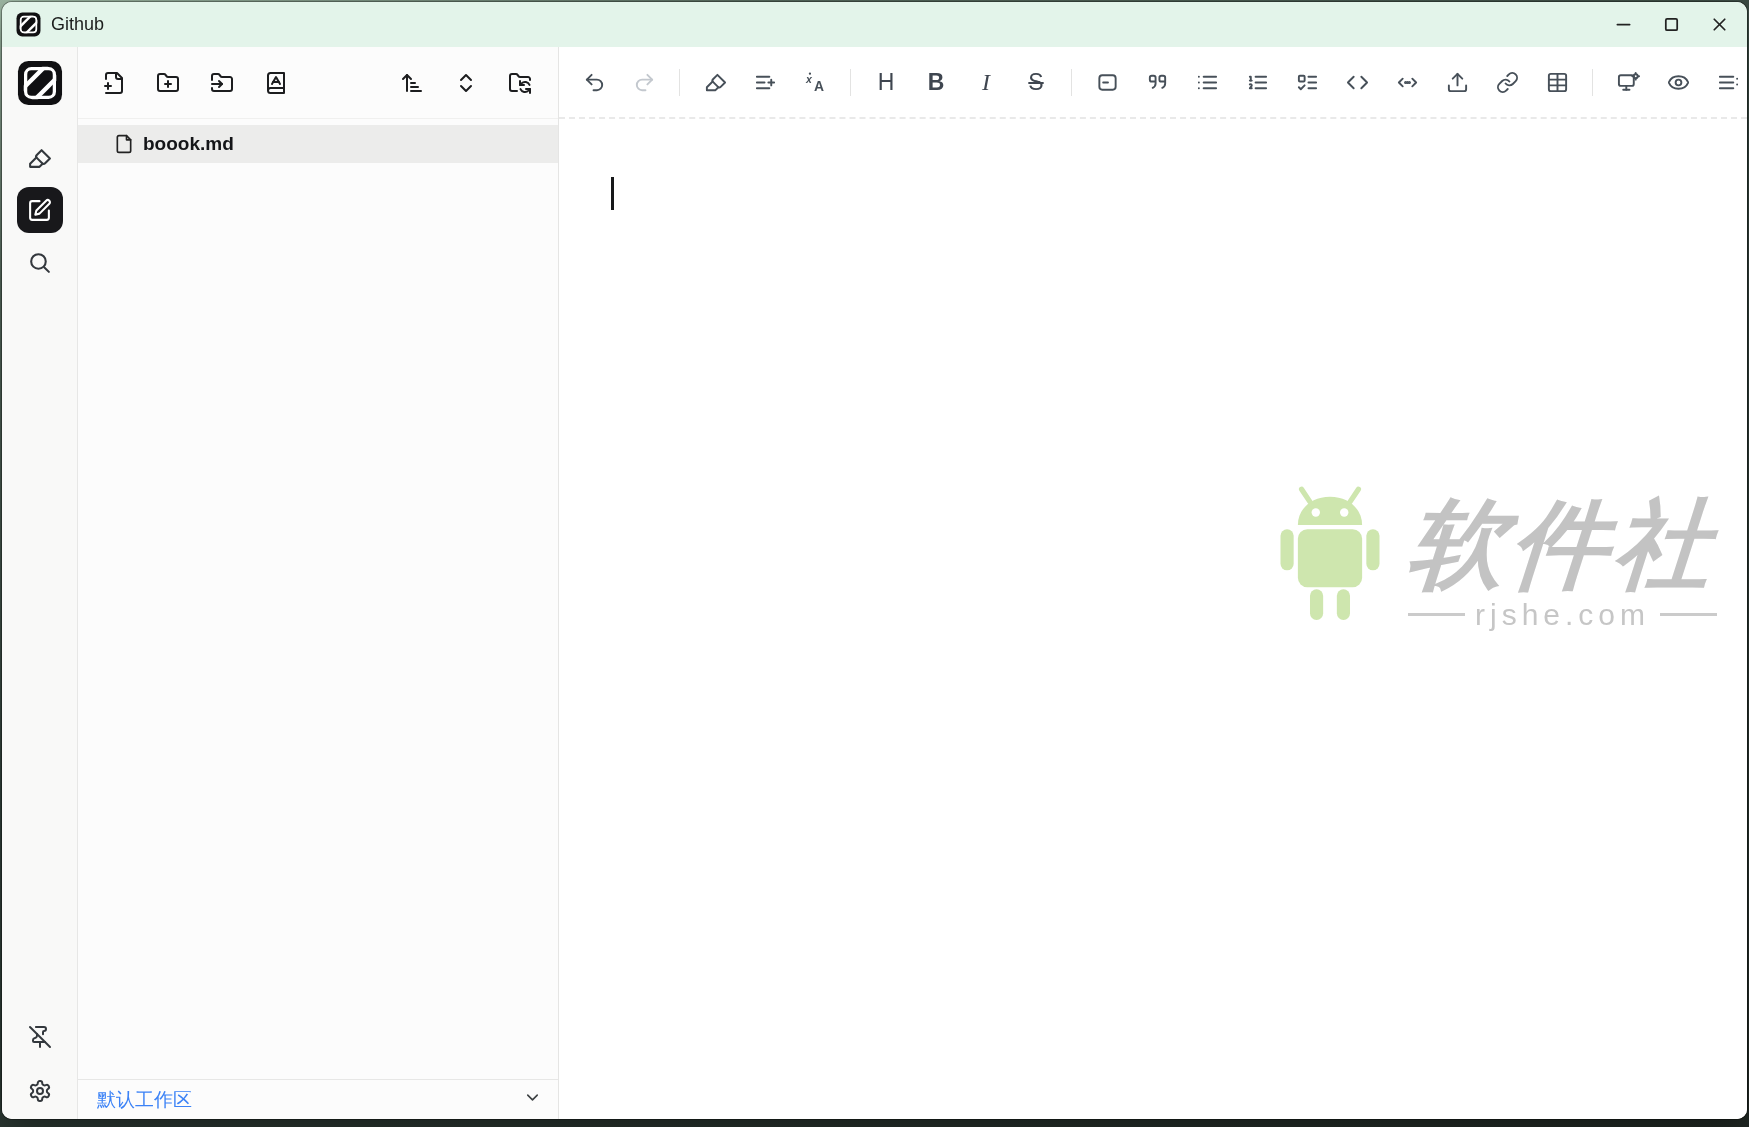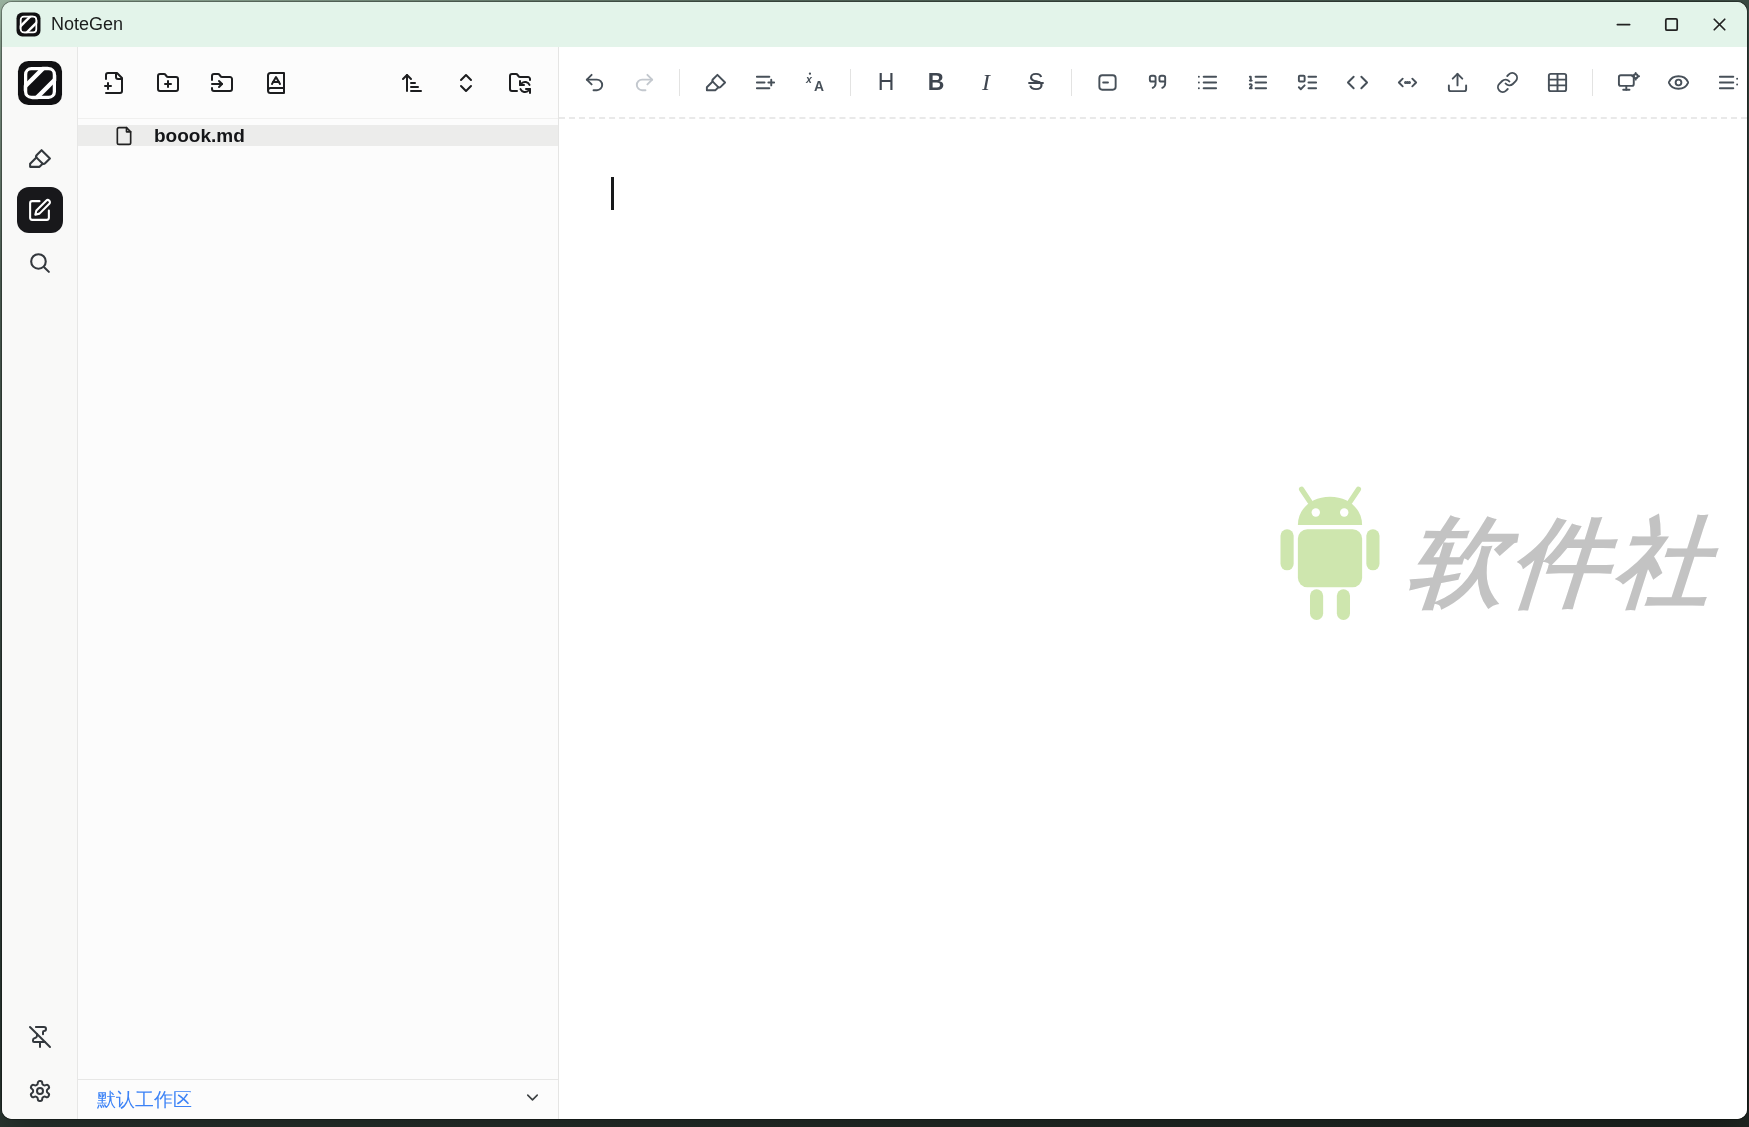--- a/index.html
+++ b/index.html
@@ -76,21 +76,21 @@
   .fp-group { display:flex; gap:18px; }
   .fp-btn {
     width:36px; height:36px; border-radius:8px;
     display:flex; align-items:center; justify-content:center;
     color:#1c1d1f;
   }
   .fp-btn svg { width:24px; height:24px; }
   .fp-spacer { flex:1; }
   .file-list { flex:1; min-height:0; padding-top:6px; }
   .file-row {
-    height:21px; display:flex; align-items:center; gap:20px;
+    height:38px; display:flex; align-items:center; gap:9px;
     padding:0 12px 0 36px;
   }
   .file-row.selected { background: var(--selected-row-bg, #ececeb); }
   .file-row svg { width:20px; height:20px; color:#222; flex:0 0 auto; }
   .file-name { font-size:19px; font-weight:700; color:#141518; }
   .workspace-bar {
     height:40px; flex:0 0 40px;
     border-top:1px solid var(--border, #e7e7e6);
     display:flex; align-items:center;
     padding:0 16px 0 19px;
@@ -193,21 +193,21 @@
               <rect x="7" y="7" width="34" height="34" rx="7"></rect>
             </clipPath>
           </defs>
         <rect x="1" y="1" width="46" height="46" rx="11" fill="#101012"></rect>
         <rect x="9" y="9" width="30" height="30" rx="6" fill="none" stroke="#fff" stroke-width="3.4"></rect>
         <g stroke="#fff" stroke-width="4.6" clip-path="url(#lgc1)">
           <line x1="2" y1="34" x2="34" y2="2"></line>
           <line x1="14" y1="46" x2="46" y2="14"></line>
         </g>
       </svg>
-      <span class="tb-title">NoteGen</span>
+      <span class="tb-title">Github</span>
       <div class="tb-spacer"></div>
       <div class="win-btn">
         <svg class="ic" viewBox="0 0 24 24">
             <path d="M5 12h14"></path>
           </svg>
       </div>
       <div class="win-btn">
         <svg class="ic" viewBox="0 0 24 24" stroke-width="1.8">
             <rect x="5.5" y="5.5" width="13" height="13" rx="1.5"></rect>
           </svg>
@@ -526,20 +526,25 @@
                 <rect x="13" y="43" width="12.5" height="39" rx="6.2"></rect>
                 <rect x="94.5" y="43" width="12.5" height="39" rx="6.2"></rect>
                 <rect x="41" y="100" width="12.5" height="29" rx="6.2"></rect>
                 <rect x="66.5" y="100" width="12.5" height="29" rx="6.2"></rect>
               </g>
               <circle cx="46.5" cy="27" r="4" fill="#fff"></circle>
               <circle cx="73.5" cy="27" r="4" fill="#fff"></circle>
             </svg>
             <div class="wm-textcol">
               <div class="wm-brand">软件社</div>
+              <div class="wm-domainrow">
+                <div class="wm-rule"></div>
+                <span class="wm-domain">rjshe.com</span>
+                <div class="wm-rule"></div>
+              </div>
             </div>
           </div>
         </div>
 
       </div>
 
     </div>
   </div>
 </div>
 

